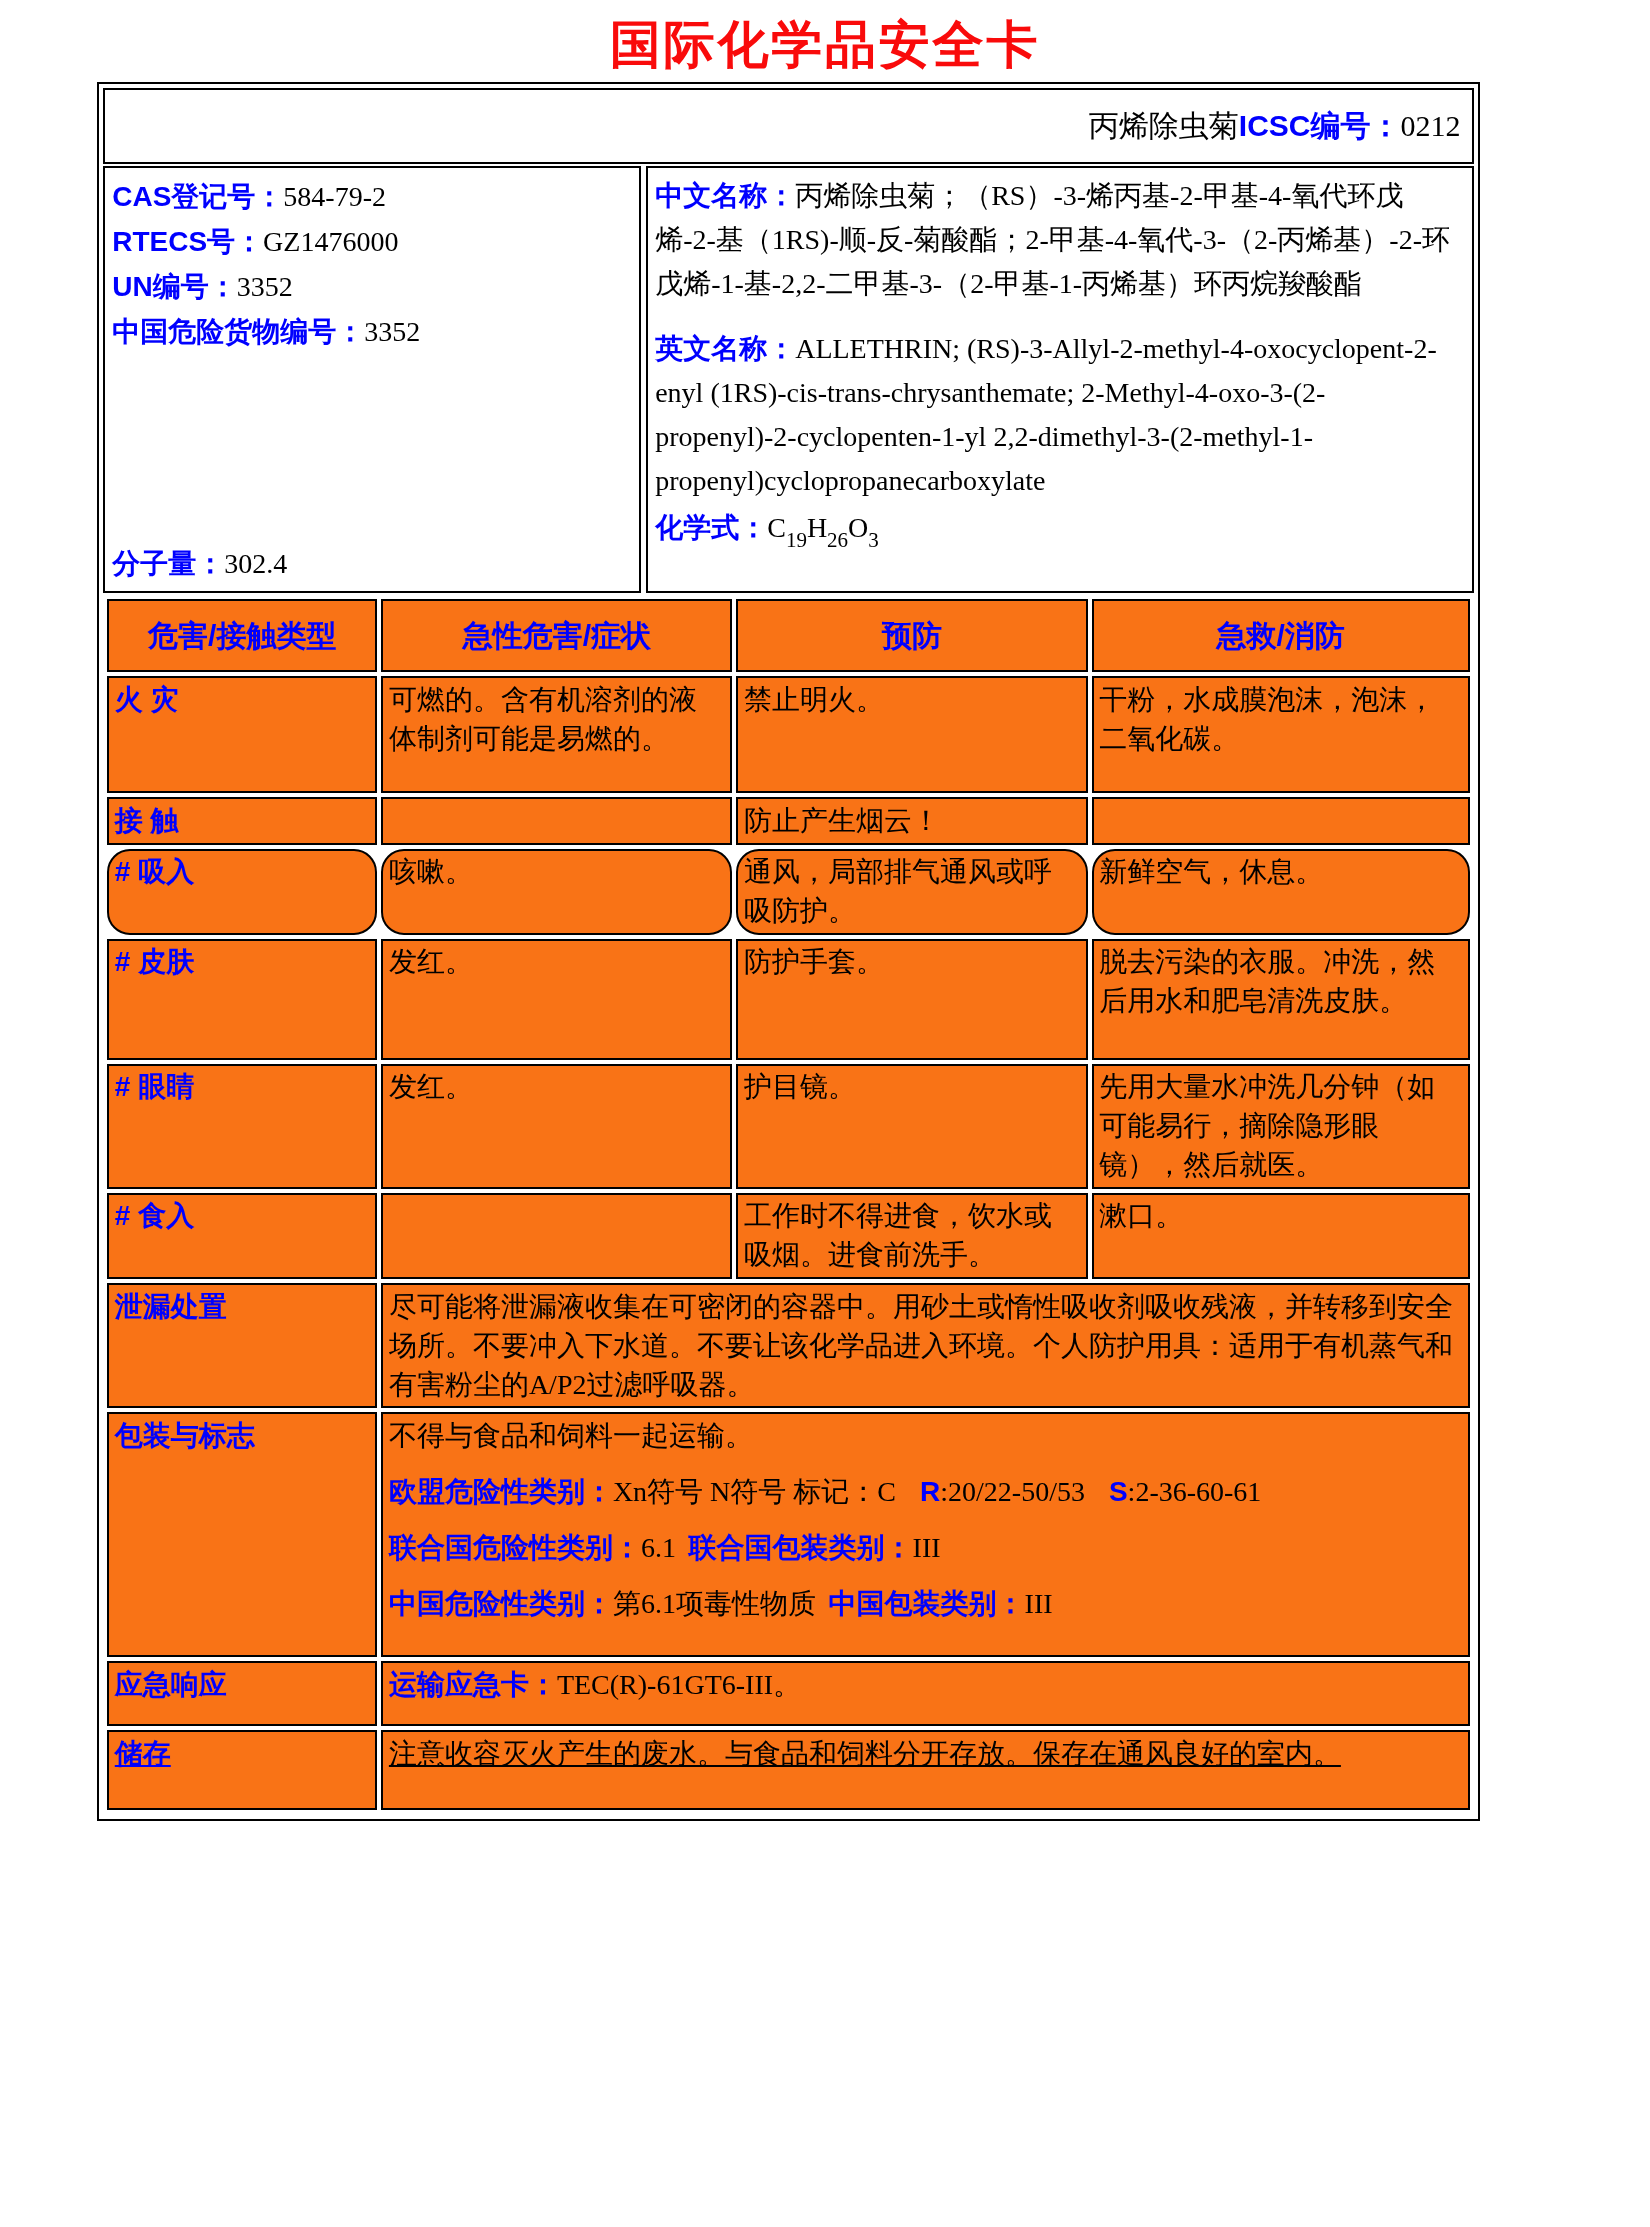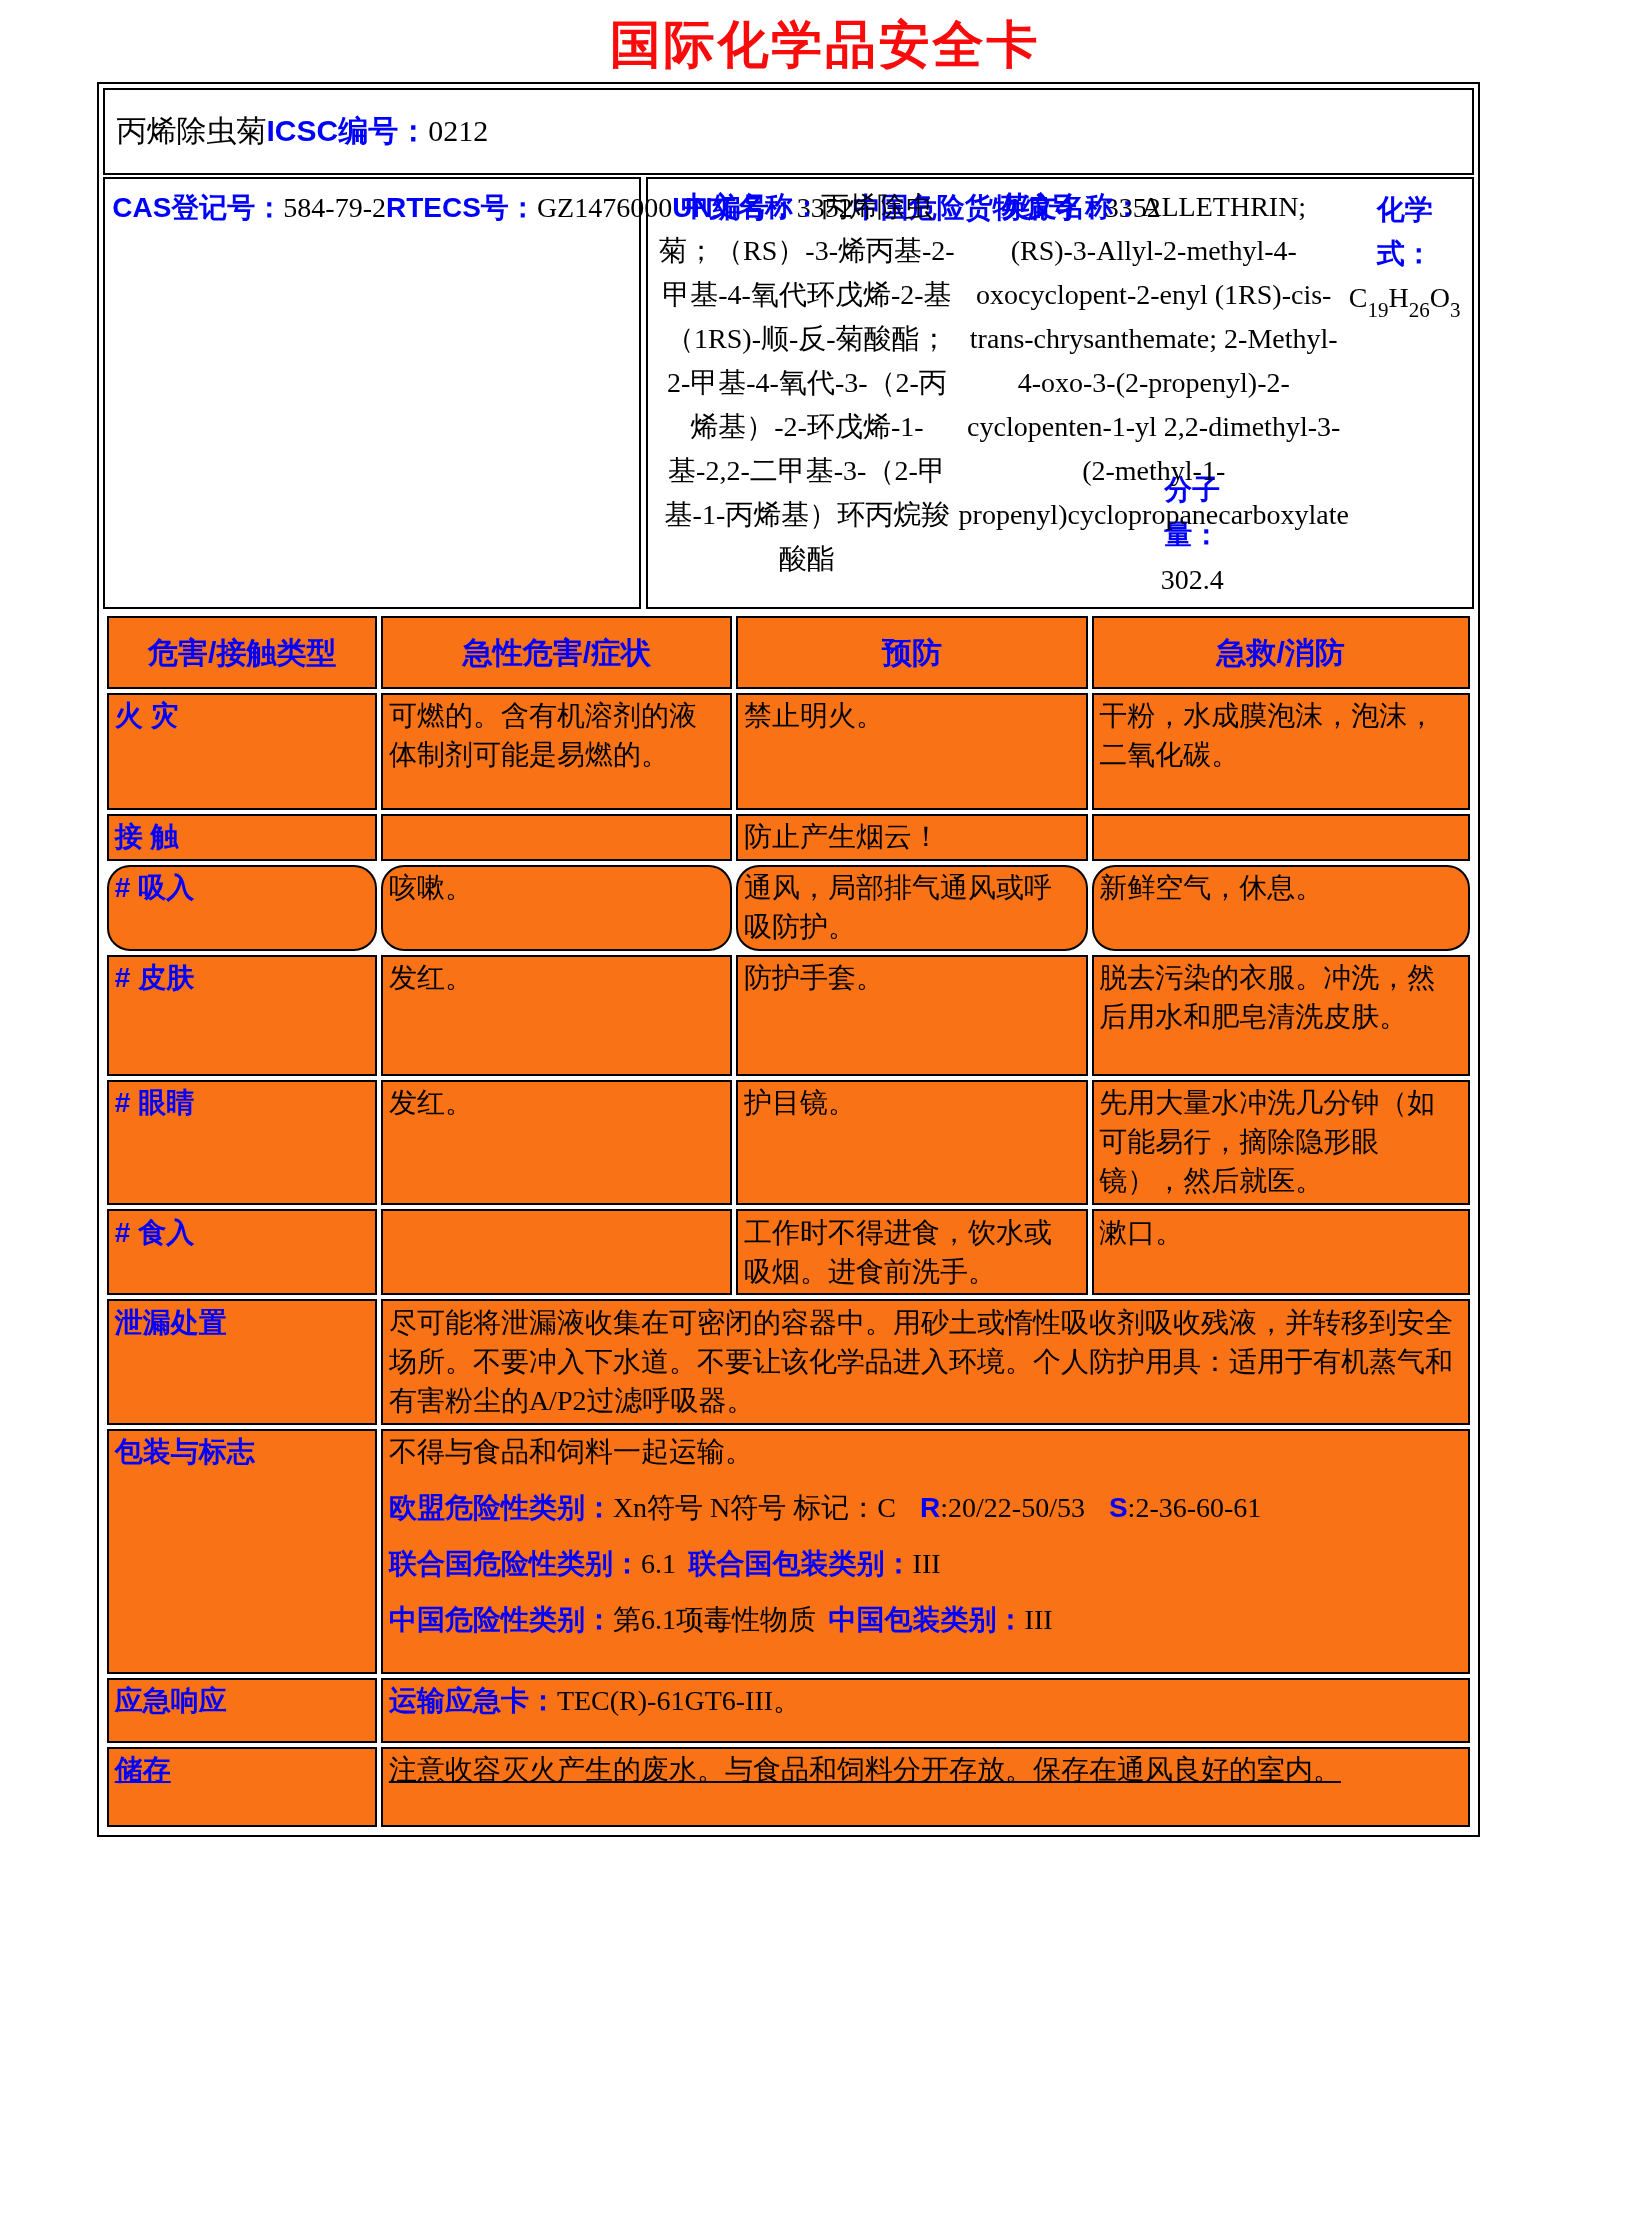--- a/index.html
+++ b/index.html
@@ -20,31 +20,31 @@
   }
   .card {
     position: absolute; left: 97px; top: 82px; width: 1383px;
     border: 2.8px solid #000; background: #fff; padding: 2.1px;
   }
   .blue { color: #0000fe; font-family: "Liberation Sans", sans-serif; font-weight: bold; }
   .serif { font-family: "Liberation Serif", serif; color: #000; font-weight: normal; }
 
   
   .head-box {
-    margin: 2.1px; border: 2.1px solid #000; height: 87px;
-    display: flex; align-items: center; justify-content: flex-start;
+    margin: 2.1px; border: 2.1px solid #000; height: 76px;
+    display: flex; align-items: center; justify-content: flex-end;
     padding: 0 11.3px; font-size: 30px;
   }
   .head-box .chem-name { font-size: 30px; }
   .head-box .icsc { font-size: 30px; }
 
   
   .info-row { margin: 2.1px; display: flex; gap: 5px; }
   .info-cell { border: 2.1px solid #000; padding: 5.6px 7px; min-height: 427px;
-    display: flex; flex-direction: row; font-size: 28px; line-height: 45px; text-align: center; }
+    display: flex; flex-direction: column; font-size: 28px; line-height: 45px; }
   .info-left { width: 538px; }
   .info-right { flex: 1; padding-right: 11.3px; }
   .id-line { white-space: nowrap; }
   .mw-line { margin-top: auto; }
   .para-cn { margin-bottom: 21px; line-height: 44px; }
   .para-en { line-height: 44px; }
   .formula-line { margin-top: 2.8px; line-height: 44px; }
   .sub { font-size: 21px; vertical-align: -10px; }
 
   

